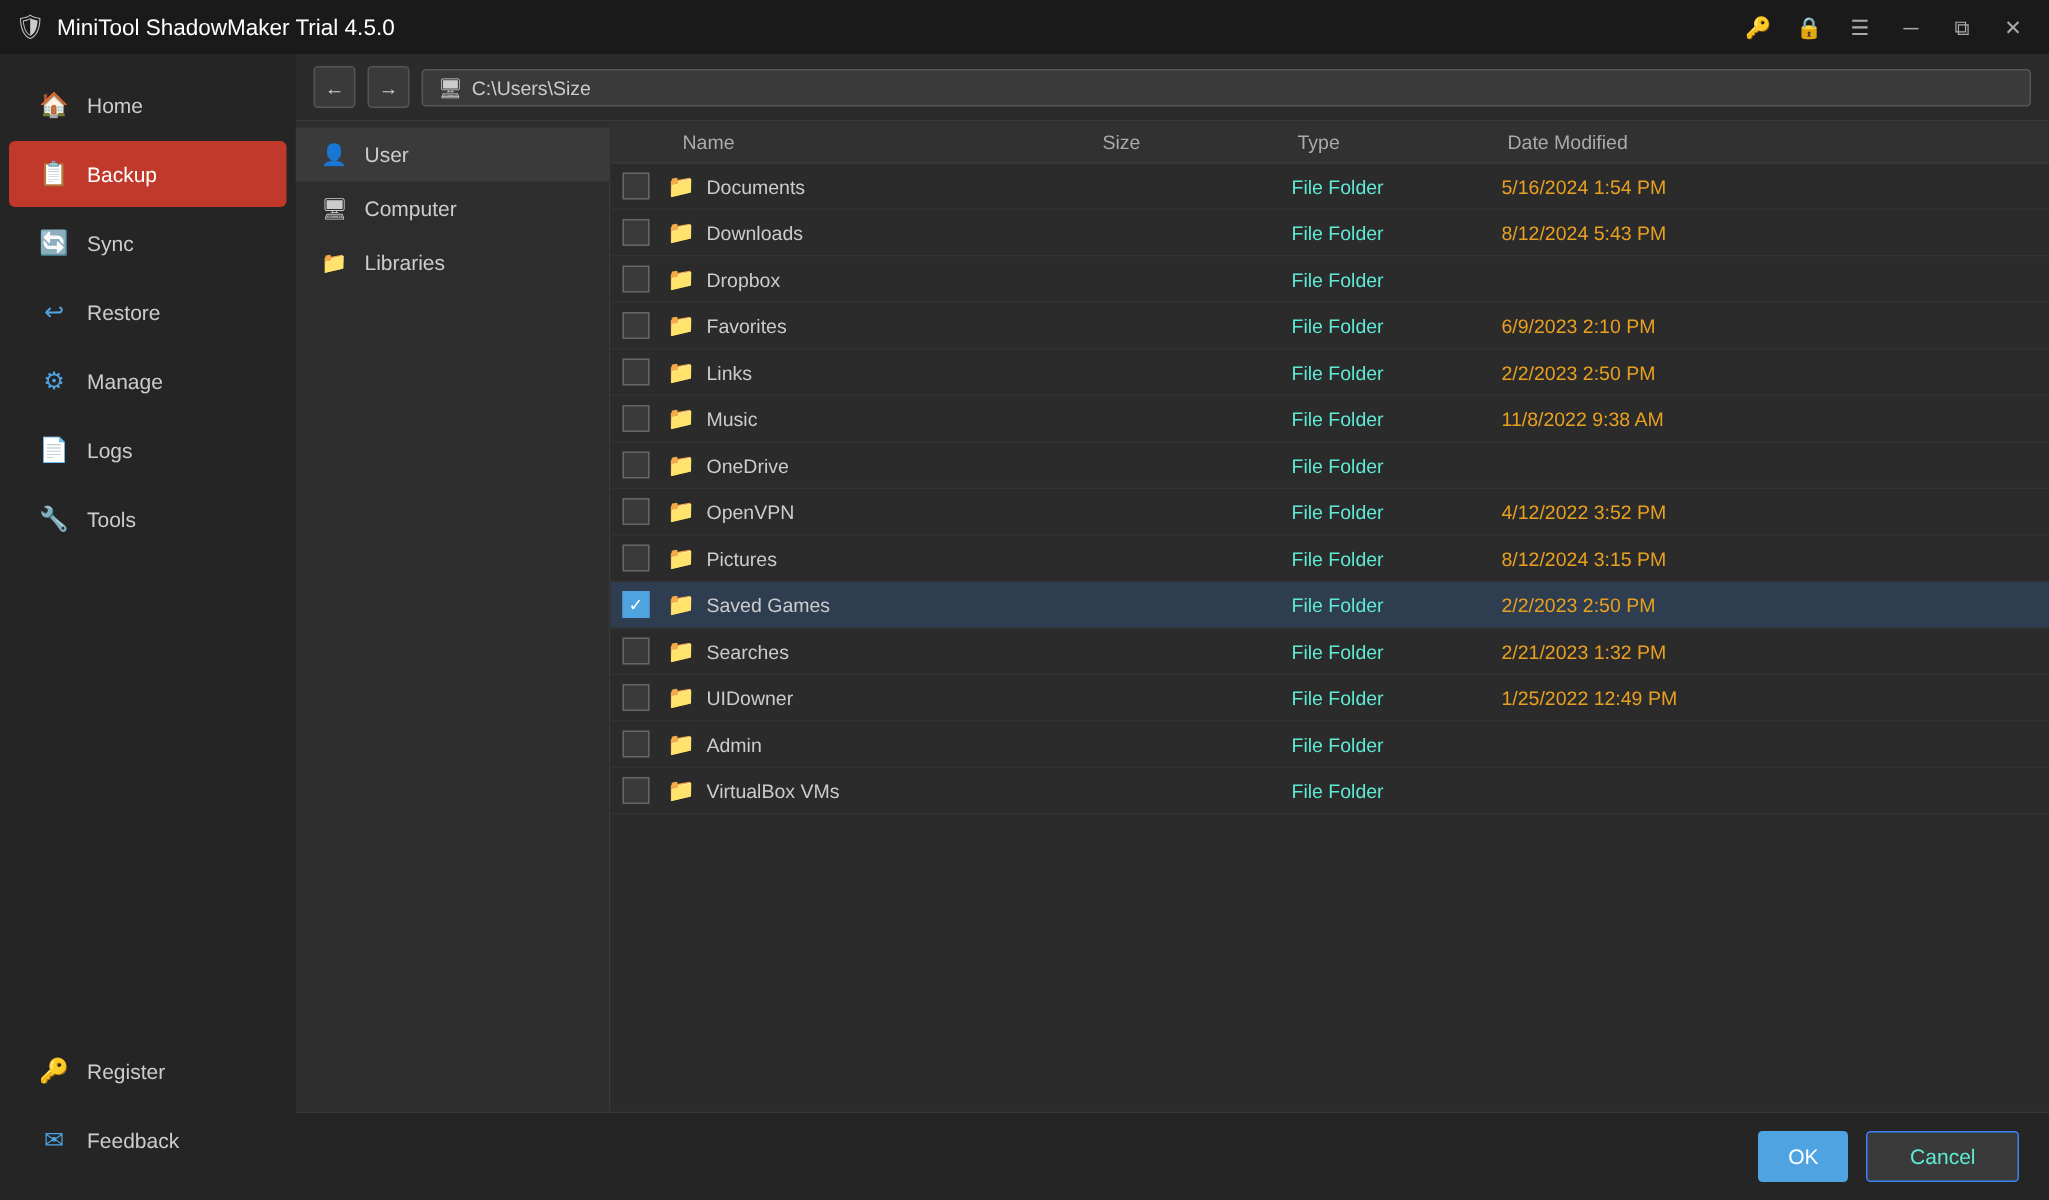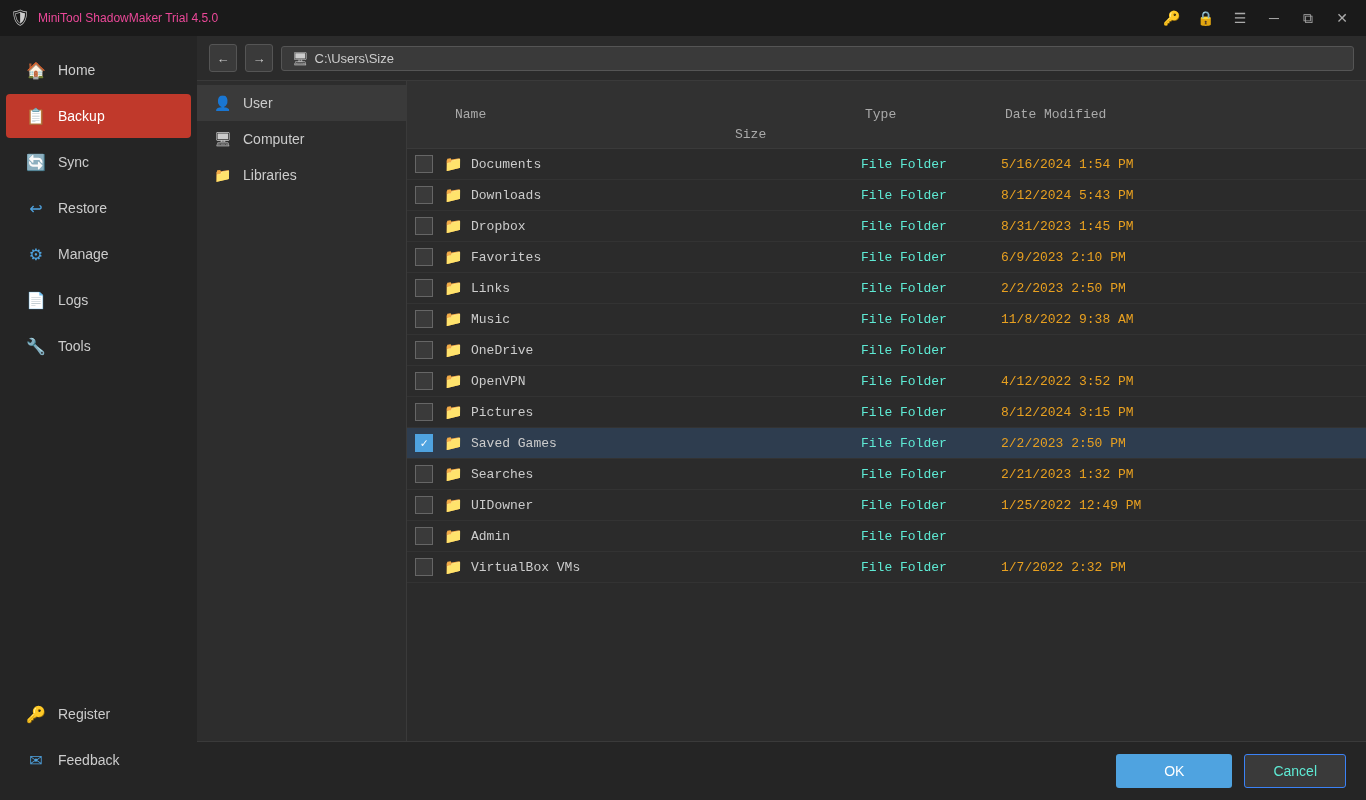--- a/index.html
+++ b/index.html
@@ -20,22 +20,22 @@
       align-items: center;
       padding: 0 10px;
       position: relative;
     }
     #title-bar-logo {
       width: 20px;
       height: 20px;
       margin-right: 8px;
     }
     #title-bar-text {
-      font-size: 12px;
-      color: #ec4899;
+      font-size: 15px;
+      color: #ffffff;
       flex: 1;
     }
     #title-bar-controls {
       display: flex;
       gap: 6px;
       align-items: center;
     }
     .title-icon {
       width: 28px;
       height: 28px;
@@ -167,21 +167,20 @@
       justify-content: center;
       font-size: 14px;
     }
 
     
     #file-list-container {
       flex: 1;
       overflow-y: scroll;
       background: #2b2b2b;
       position: relative;
-      font-family: Liberation Mono, monospace;
     }
     #file-list-container::-webkit-scrollbar {
       width: 12px;
     }
     #file-list-container::-webkit-scrollbar-track {
       background: #2b2b2b;
     }
     #file-list-container::-webkit-scrollbar-thumb {
       background: #555;
       border-radius: 2px;
@@ -194,21 +193,21 @@
       padding: 6px 0 6px 48px;
       background: #313131;
       border-bottom: 1px solid #3a3a3a;
       font-size: 13px;
       color: #aaa;
       position: sticky;
       top: 0;
       z-index: 10;
     }
     .col-name { width: 280px; }
-    .col-size { width: 130px; margin-top: 40px; }
+    .col-size { width: 130px; }
     .col-type { width: 140px; }
     .col-date { flex: 1; }
 
     
     .file-row {
       display: flex;
       align-items: center;
       padding: 6px 0 6px 8px;
       border-bottom: 1px solid #333;
       font-size: 13px;
@@ -259,21 +258,21 @@
       justify-content: flex-end;
       padding: 12px 20px;
       background: #252525;
       border-top: 1px solid #3a3a3a;
       gap: 12px;
     }
     .btn-ok {
       background: #4fa3e0;
       color: #fff;
       border: none;
-      padding: 8px 48px;
+      padding: 8px 20px;
       font-size: 14px;
       cursor: pointer;
       border-radius: 3px;
     }
     .btn-cancel {
       background: #3a3a3a;
       color: #5eead4;
       border: 1px solid #3b82f6;
       padding: 8px 28px;
       font-size: 14px;
@@ -396,21 +395,20 @@
       <div class="col-size-cell"></div>
       <div class="col-type-cell">File Folder</div>
       <div class="col-date-cell">8/12/2024 5:43 PM</div>
     </div>
             <div class="file-row">
       <div class="file-checkbox "></div>
       <div class="file-folder-icon">📁</div>
       <div class="col-name-cell">Dropbox</div>
       <div class="col-size-cell"></div>
       <div class="col-type-cell">File Folder</div>
-      <div class="col-date-cell">8/31/2023 1:45 PM</div>
     </div>
             <div class="file-row">
       <div class="file-checkbox "></div>
       <div class="file-folder-icon">📁</div>
       <div class="col-name-cell">Favorites</div>
       <div class="col-size-cell"></div>
       <div class="col-type-cell">File Folder</div>
       <div class="col-date-cell">6/9/2023 2:10 PM</div>
     </div>
             <div class="file-row">
@@ -482,21 +480,20 @@
       <div class="col-name-cell">Admin</div>
       <div class="col-size-cell"></div>
       <div class="col-type-cell">File Folder</div>
     </div>
             <div class="file-row">
       <div class="file-checkbox "></div>
       <div class="file-folder-icon">📁</div>
       <div class="col-name-cell">VirtualBox VMs</div>
       <div class="col-size-cell"></div>
       <div class="col-type-cell">File Folder</div>
-      <div class="col-date-cell">1/7/2022 2:32 PM</div>
     </div>
           </div>
       </div>
 
     </div>
 
     <div id="footer">
       <button class="btn-ok">OK</button>
       <button class="btn-cancel">Cancel</button>
     </div>

